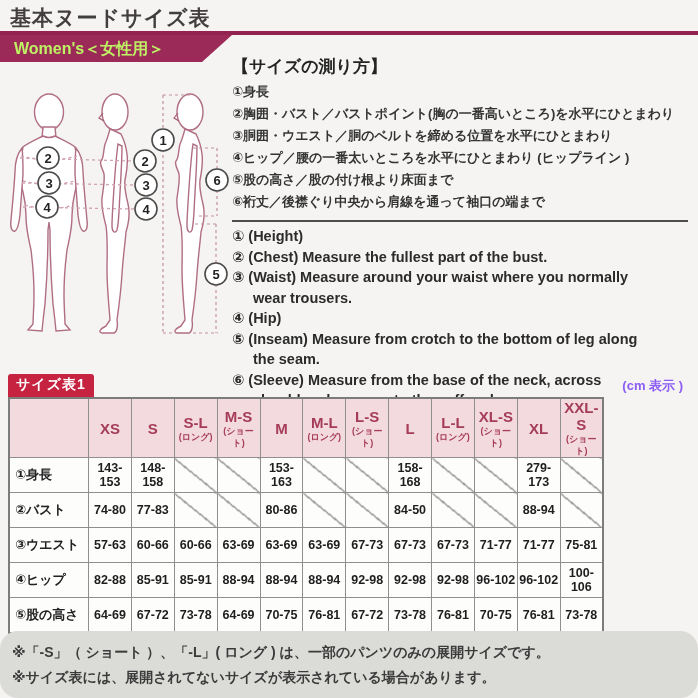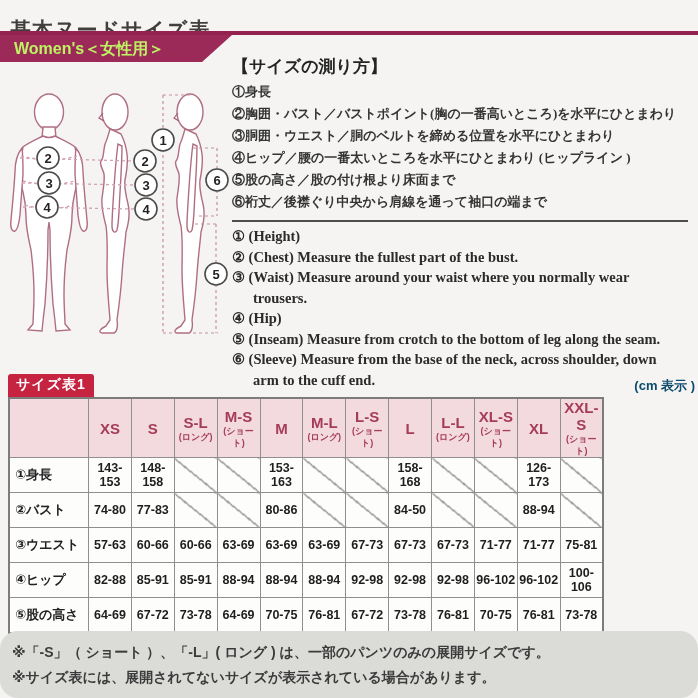--- a/index.html
+++ b/index.html
@@ -1,33 +1,33 @@
 <!DOCTYPE html>
 <html><head>
 <meta charset="utf-8">
 <style>
   html,body{margin:0;padding:0;}
   body{font-family:"Liberation Sans","DejaVu Sans",sans-serif;background:#e8e8e6;}
   #canvas{position:relative;width:698px;height:698px;background:#f5f4f2;overflow:hidden;}
 
-  .title{position:absolute;left:10px;top:16px;font-size:21px;font-weight:bold;color:#413e3d;letter-spacing:1px;}
+  .title{position:absolute;left:10px;top:4px;font-size:21px;font-weight:bold;color:#413e3d;letter-spacing:1px;}
   .rule{position:absolute;left:0;top:31px;width:698px;height:4px;background:#93234e;}
   .banner{position:absolute;left:0;top:35px;width:232px;height:27px;background:#9c2a58;
     clip-path:polygon(0 0,100% 0,calc(100% - 30px) 100%,0 100%);
     color:#bef264;font-size:16px;font-weight:bold;line-height:27px;padding-left:14px;box-sizing:border-box;}
 
   .figure-wrap{position:absolute;left:2px;top:68px;width:228px;height:302px;}
 
-  .instructions{position:absolute;left:232px;top:55px;width:462px;color:#2e2d2c;font-family:Liberation Serif, serif;}
+  .instructions{position:absolute;left:232px;top:55px;width:462px;color:#2e2d2c;}
   .ja-heading{font-size:17px;font-weight:bold;margin-bottom:3px;color:#232323;}
   .ja-item{font-size:13px;font-weight:bold;line-height:22px;white-space:nowrap;color:#343434;}
   .divider{width:456px;border-top:2px solid #4d4d4d;margin:7px 0 4px 0;}
   .en-list{width:430px;}
   .en-item{font-size:14.5px;font-weight:bold;line-height:20.5px;color:#2b2b2b;padding-left:21px;text-indent:-21px;}
-  .cm-note{position:absolute;right:3px;top:377px;font-size:13px;font-weight:bold;color:#0c4a6e;}
+  .cm-note{position:absolute;right:15px;top:377px;font-size:13px;font-weight:bold;color:#8b5cf6;}
 
   .table-badge{position:absolute;left:8px;top:374px;background:#c52340;color:#fff;
     font-size:14px;font-weight:bold;padding:2px 8px 13px 8px;border-radius:3px;letter-spacing:1px;}
 
   table.size{position:absolute;left:8px;top:397px;width:596px;border-collapse:collapse;table-layout:fixed;
     border:2px solid #7c7c7c;background:#fdfdfc;}
   table.size th,table.size td{border:1px solid #8f8f8f;text-align:center;padding:0;overflow:hidden;}
   table.size th{background:#f3dade;color:#a53c58;height:54px;vertical-align:middle;}
   table.size th.corner{width:78px;}
   .col-main{font-size:15px;font-weight:bold;line-height:17px;}
@@ -229,21 +229,21 @@
           <td>143-153</td>
           <td>148-158</td>
           <td class="diag"></td>
           <td class="diag"></td>
           <td>153-163</td>
           <td class="diag"></td>
           <td class="diag"></td>
           <td>158-168</td>
           <td class="diag"></td>
           <td class="diag"></td>
-          <td>126-173</td>
+          <td>279-173</td>
           <td class="diag"></td>
         </tr>
         <tr>
           <td class="row-label">②バスト</td>
           <td>74-80</td>
           <td>77-83</td>
           <td class="diag"></td>
           <td class="diag"></td>
           <td>80-86</td>
           <td class="diag"></td>

